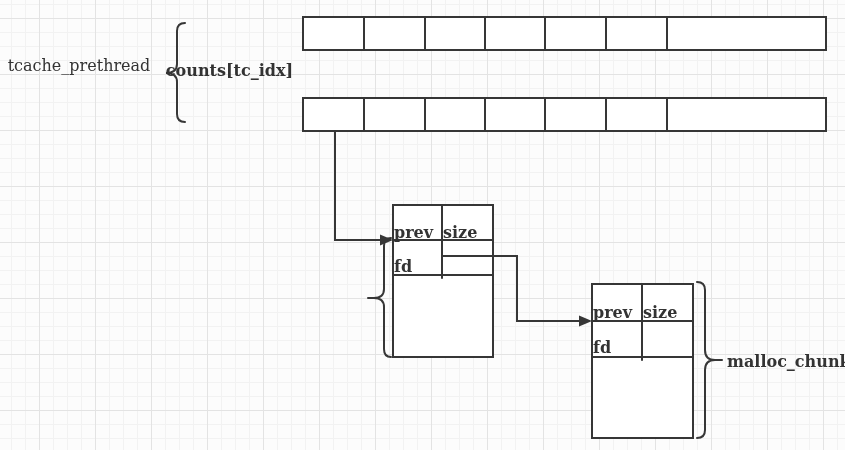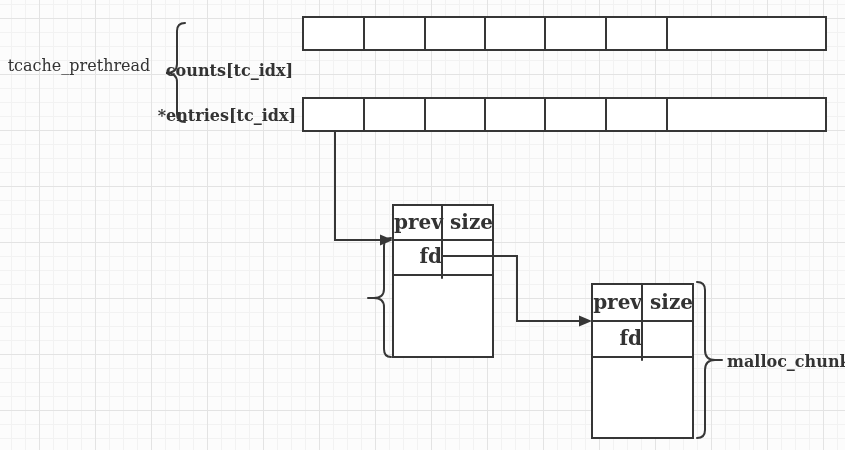--- a/index.html
+++ b/index.html
@@ -24,22 +24,22 @@
   svg.layer{position:absolute;left:0;top:0;}
   svg .ln{stroke:var(--stroke);stroke-width:2;fill:none;stroke-linecap:round;}
   svg .bx{stroke:var(--stroke);stroke-width:2;fill:var(--cell-fill);}
   svg .ah{fill:var(--stroke);stroke:none;}
   .lbl{
     position:absolute;font-weight:bold;font-size:16px;line-height:20px;
     white-space:nowrap;color:var(--text);
   }
   .lbl.right{text-align:right;}
   .cell-lbl{
-    position:absolute;font-weight:bold;font-size:20px;text-align:right;
-    color:var(--text);white-space:nowrap;
+    position:absolute;font-weight:bold;font-size:16px;text-align:left;
+    color:var(--text);white-space:nowrap;margin-top:10px;
   }
   .struct-lbl{position:absolute;left:4px;top:55px;width:150px;text-align:center;
     font-weight:normal;font-size:16px;line-height:22px;color:var(--text);}
 </style>
 </head>
 <body>
 
 <div class="canvas">
 
   <svg class="layer" width="845" height="450" viewBox="0 0 845 450">
@@ -88,21 +88,20 @@
       <path class="ah" d="M592,321 L579,315.5 L579,326.5 Z"></path>
     </g>
   </svg>
 
   <div class="struct-lbl">
     <div>tcache_prethread</div>
   </div>
 
   <div class="lbl right" style="left:143px;top:24px;width:150px;margin-top:37px;">counts[tc_idx]</div>
 
-  <div class="lbl right" style="left:146px;top:106px;width:150px;">*entries[tc_idx]</div>
 
   <div class="cell-lbl" style="left:394px;top:205px;width:48px;line-height:35px;">prev</div>
   <div class="cell-lbl" style="left:443px;top:205px;width:50px;line-height:35px;">size</div>
   <div class="cell-lbl" style="left:394px;top:240px;width:48px;line-height:33px;">fd</div>
 
 
   <div class="cell-lbl" style="left:593px;top:284px;width:49px;line-height:37px;">prev</div>
   <div class="cell-lbl" style="left:643px;top:284px;width:50px;line-height:37px;">size</div>
   <div class="cell-lbl" style="left:593px;top:321px;width:49px;line-height:34px;">fd</div>
 

